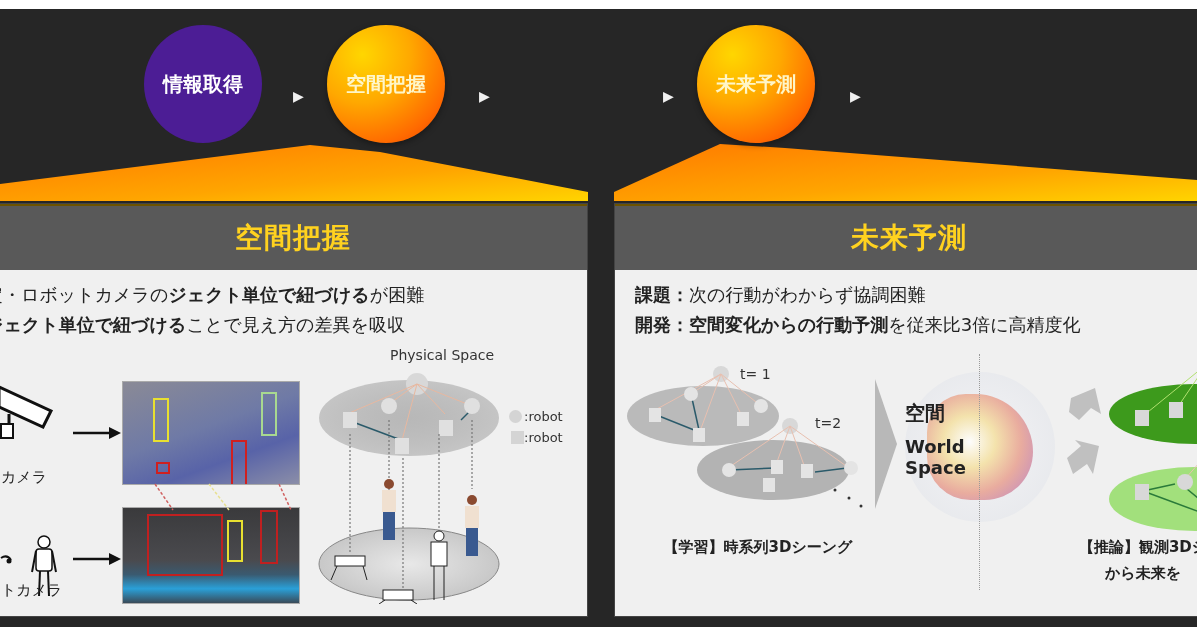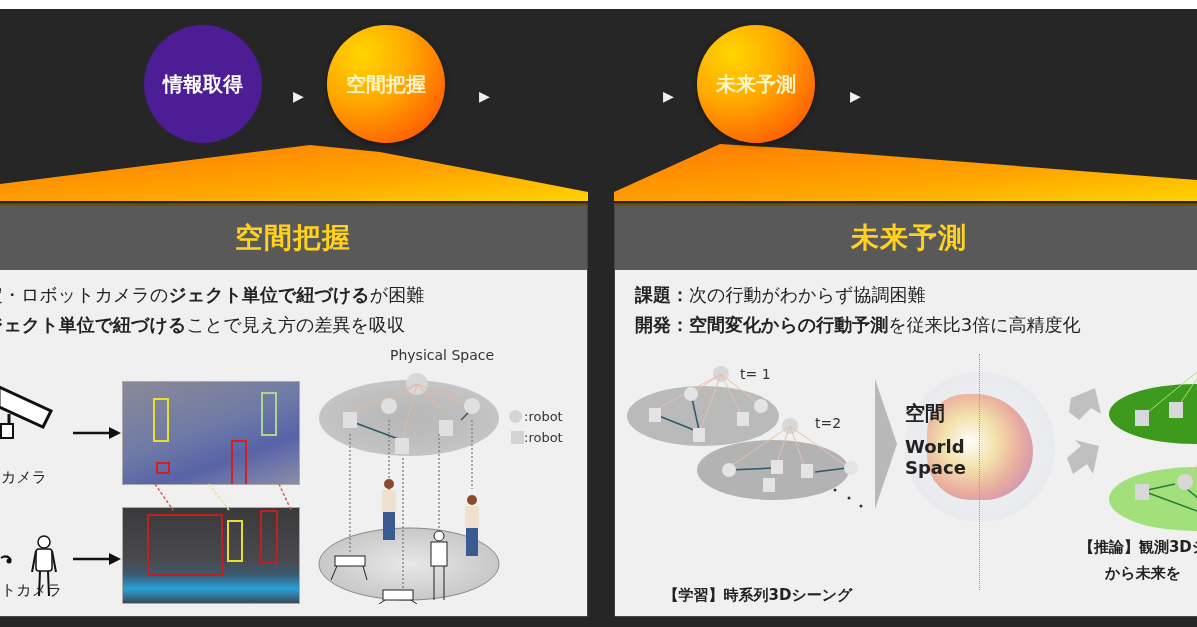--- a/index.html
+++ b/index.html
@@ -237,21 +237,21 @@
         <circle cx="224" cy="134" r="1.5" fill="#333"></circle>
         <circle cx="236" cy="142" r="1.5" fill="#333"></circle>
     </svg>
     <span class="abs small" style="left:125px; top:162px; font-size:14px;">t= 1</span>
     <span class="abs small" style="left:200px; top:211px; font-size:14px;">t=2</span>
 
     <svg class="abs" style="left:260px; top:175px;" width="24" height="130">
       <polygon points="0,0 22,65 0,130" fill="#b8b8b8"></polygon>
     </svg>
 
-    <div class="abs capb" style="left:18px; top:330px; width:250px;margin-top:48px;">
+    <div class="abs capb" style="left:18px; top:330px; width:250px;">
       <div>【学習】時系列3Dシーング</div>
     </div>
 
     <div class="abs" style="left:290px; top:168px; width:150px; height:150px; border-radius:50%; background: radial-gradient(circle, #f4f4f6 0%, #e4e6ea 100%);">
       <div class="abs" style="left:22px; top:22px; width:106px; height:106px; border-radius:40% 60% 50% 45%; background: radial-gradient(circle at 40% 45%, #ffffff 0%, #f4e0a0 30%, #e8a090 60%, #b070c0 100%); opacity:.85;"></div>
       <div class="abs" style="left:0; top:30px; width:150px; font-weight:bold; color:#222; line-height:1.15;">
         <div style="font-size:20px;">空間</div>
         <div style="font-size:18px; margin-top:12px;">World</div>
         <div style="font-size:18px;">Space</div>
       </div>

